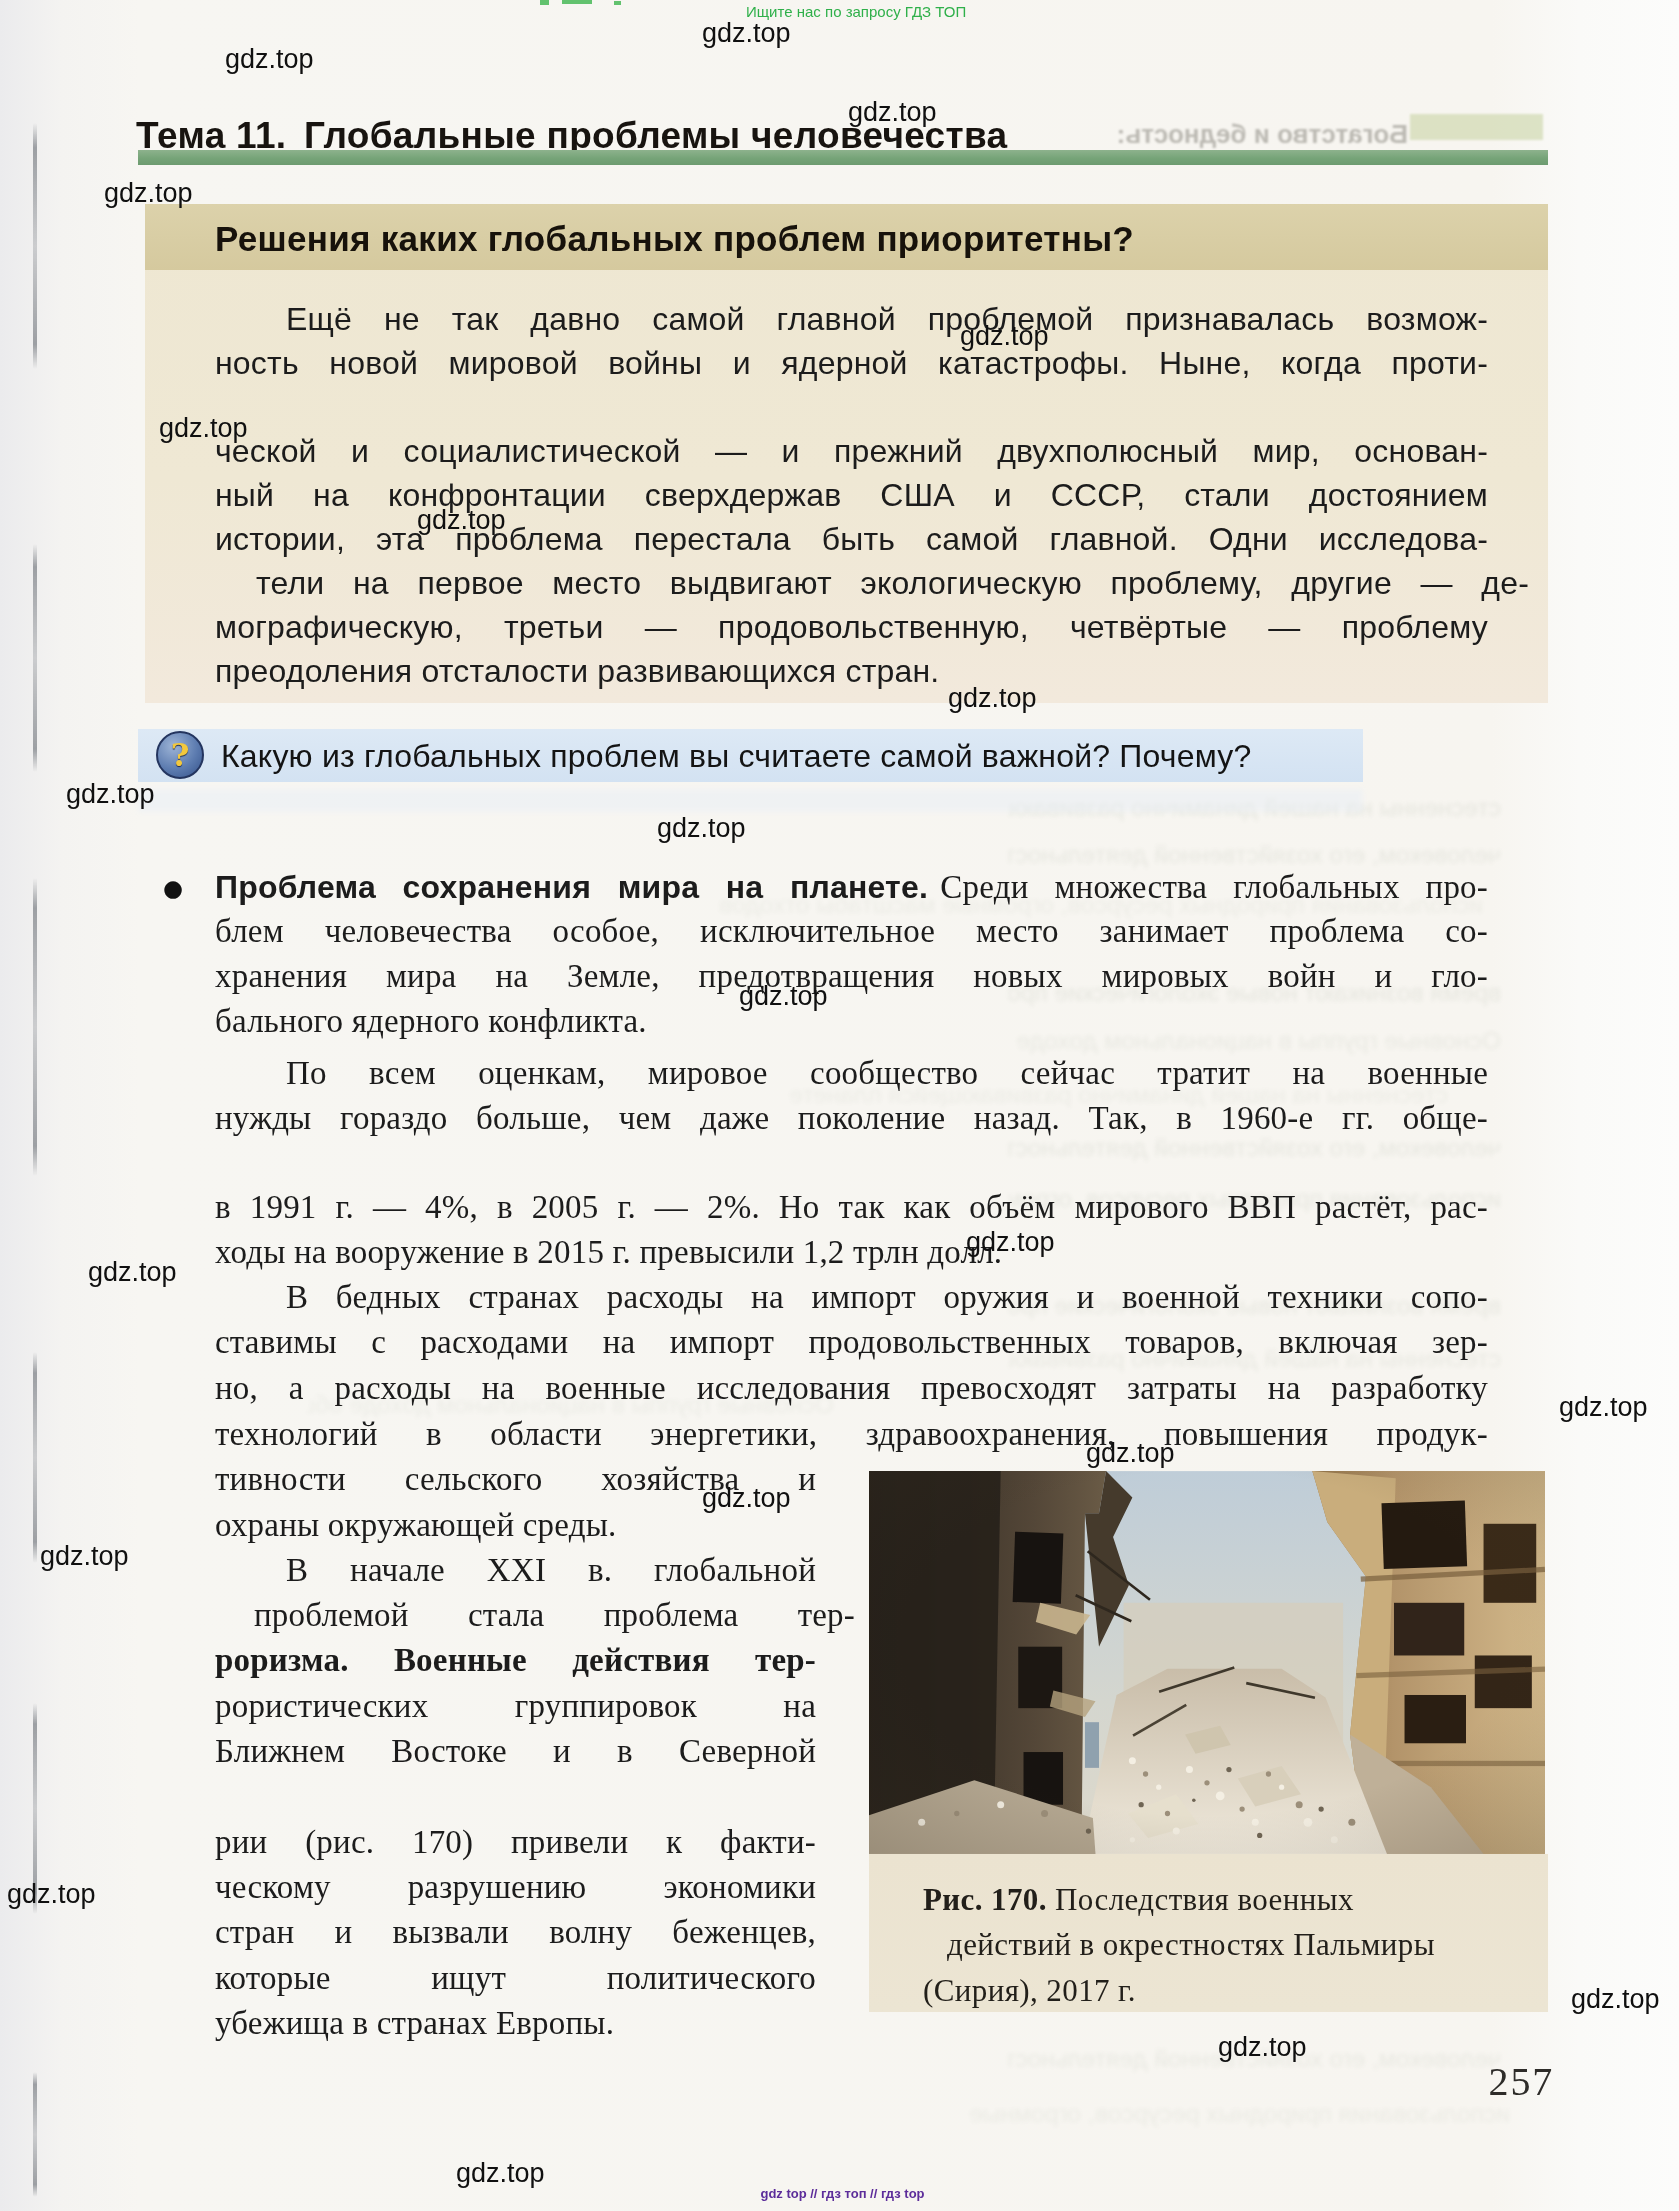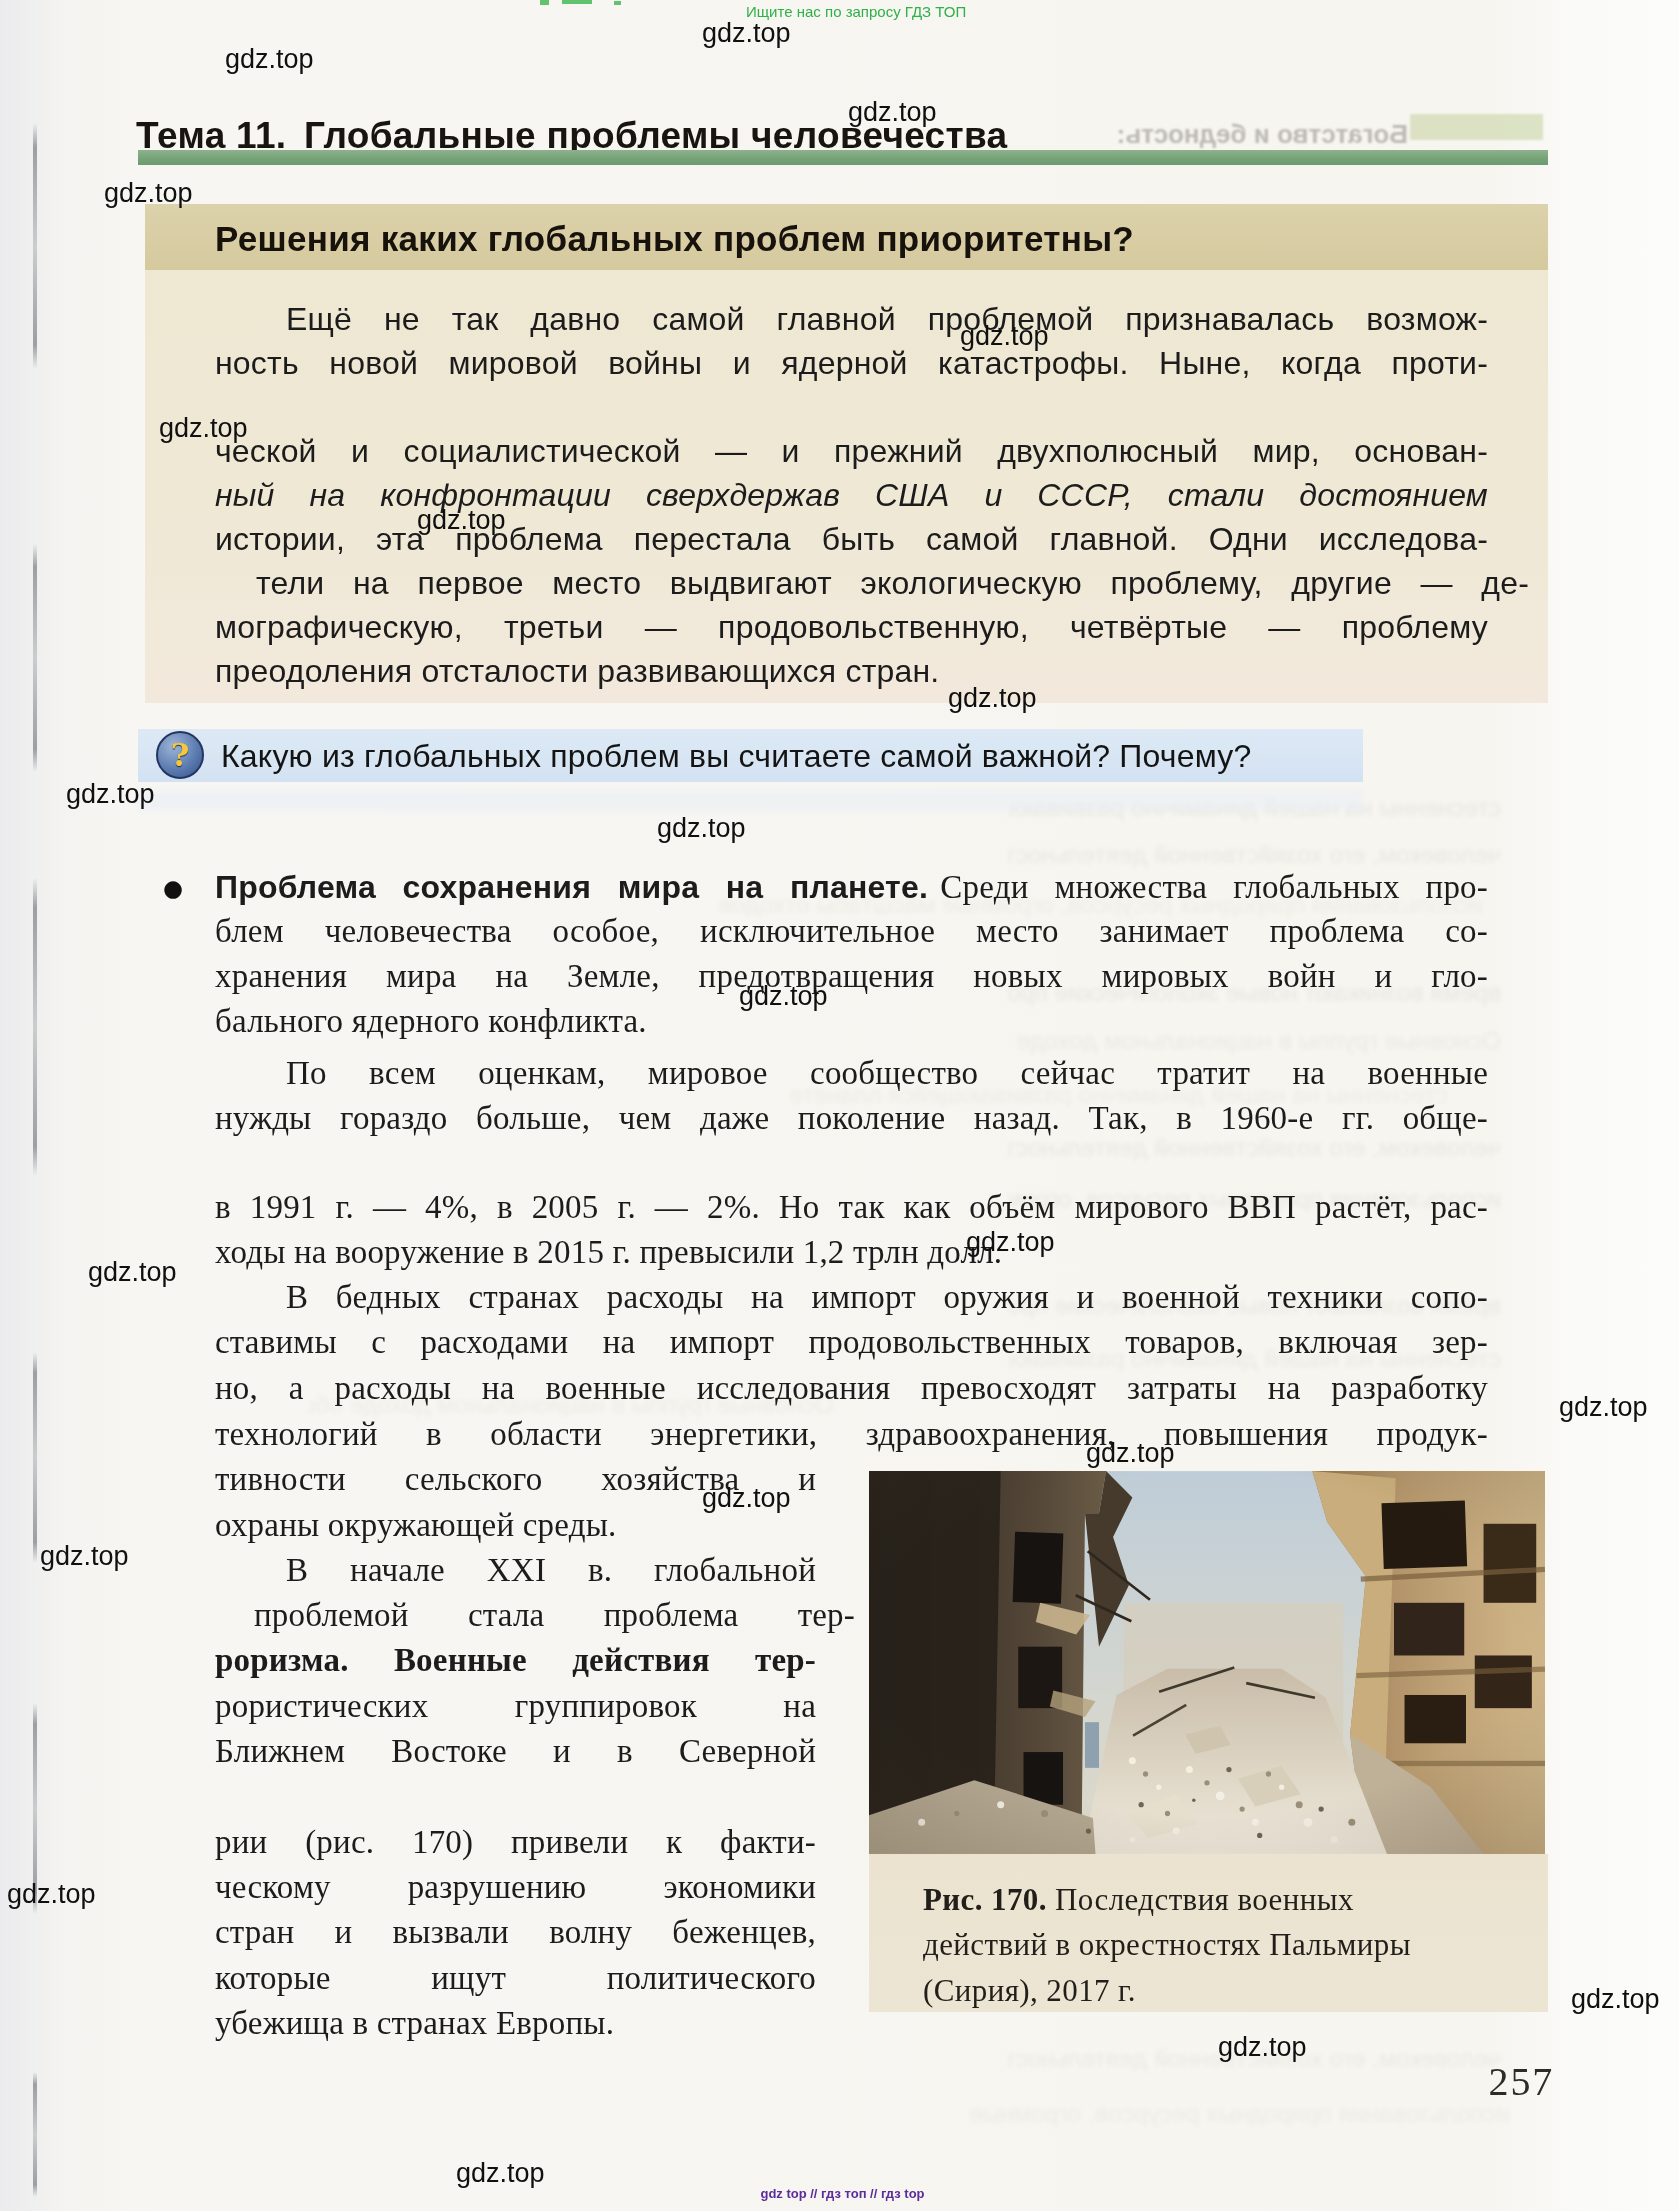--- a/index.html
+++ b/index.html
@@ -104,21 +104,21 @@
   <div class="greenbar"></div>
 
   <div class="tanbox">
     <div class="tanband"></div>
   </div>
   <div class="boxhead">Решения каких глобальных проблем приоритетны?</div>
 
   <div class="jl sansln ind" style="top:298px;">Ещё не так давно самой главной проблемой признавалась возмож-</div>
   <div class="jl sansln" style="top:342px;">ность новой мировой войны и ядерной катастрофы. Ныне, когда проти-</div>
   <div class="jl sansln" style="top:430px;">ческой и социалистической — и прежний двухполюсный мир, основан-</div>
-  <div class="jl sansln" style="top:474px;font-style:italic;">ный на конфронтации сверхдержав США и СССР, стали достоянием</div>
+  <div class="jl sansln" style="top:474px;">ный на конфронтации сверхдержав США и СССР, стали достоянием</div>
   <div class="jl sansln" style="top:518px;">истории, эта проблема перестала быть самой главной. Одни исследова-</div>
   <div class="jl sansln" style="top:562px;margin-left:41px;">тели на первое место выдвигают экологическую проблему, другие — де-</div>
   <div class="jl sansln" style="top:606px;">мографическую, третьи — продовольственную, четвёртые — проблему</div>
   <div class="jl sansln last" style="top:650px;">преодоления отсталости развивающихся стран.</div>
 
   <div class="qstrip"></div>
   <div class="qstrip-echo ni"></div>
   <div class="qicon">
       <span>?</span>
     </div>
@@ -247,21 +247,21 @@
         <circle cx="445" cy="415" r="3"></circle>
           <circle cx="515" cy="385" r="3"></circle>
           <circle cx="250" cy="410" r="3"></circle>
       </g>
       <rect x="0" y="0" width="770" height="436" fill="url(#vinG)"></rect>
     </svg>
   </div>
 
   <div class="capbox"></div>
   <div class="capln" style="top:1879px;"><span class="capbold">Рис. 170.</span> <span>Последствия военных</span></div>
-  <div class="capln" style="top:1924px;">действий в окрестностях Пальмиры</div>
+  <div class="capln" style="top:1924px;margin-left:24px;">действий в окрестностях Пальмиры</div>
   <div class="capln" style="top:1970px;">(Сирия), 2017 г.</div>
 
   <div class="pagenum">257</div>
   <div class="footer">gdz top  //  гдз топ  //  гдз top</div>
 
   <div id="wm-layer">
       <span class="wm" style="left: 702px; top: 17.6px;">gdz.top</span>
       <span class="wm" style="left: 225px; top: 44px;">gdz.top</span>
       <span class="wm" style="left: 848px; top: 97px;">gdz.top</span>
       <span class="wm" style="left: 104px; top: 178px;">gdz.top</span>

